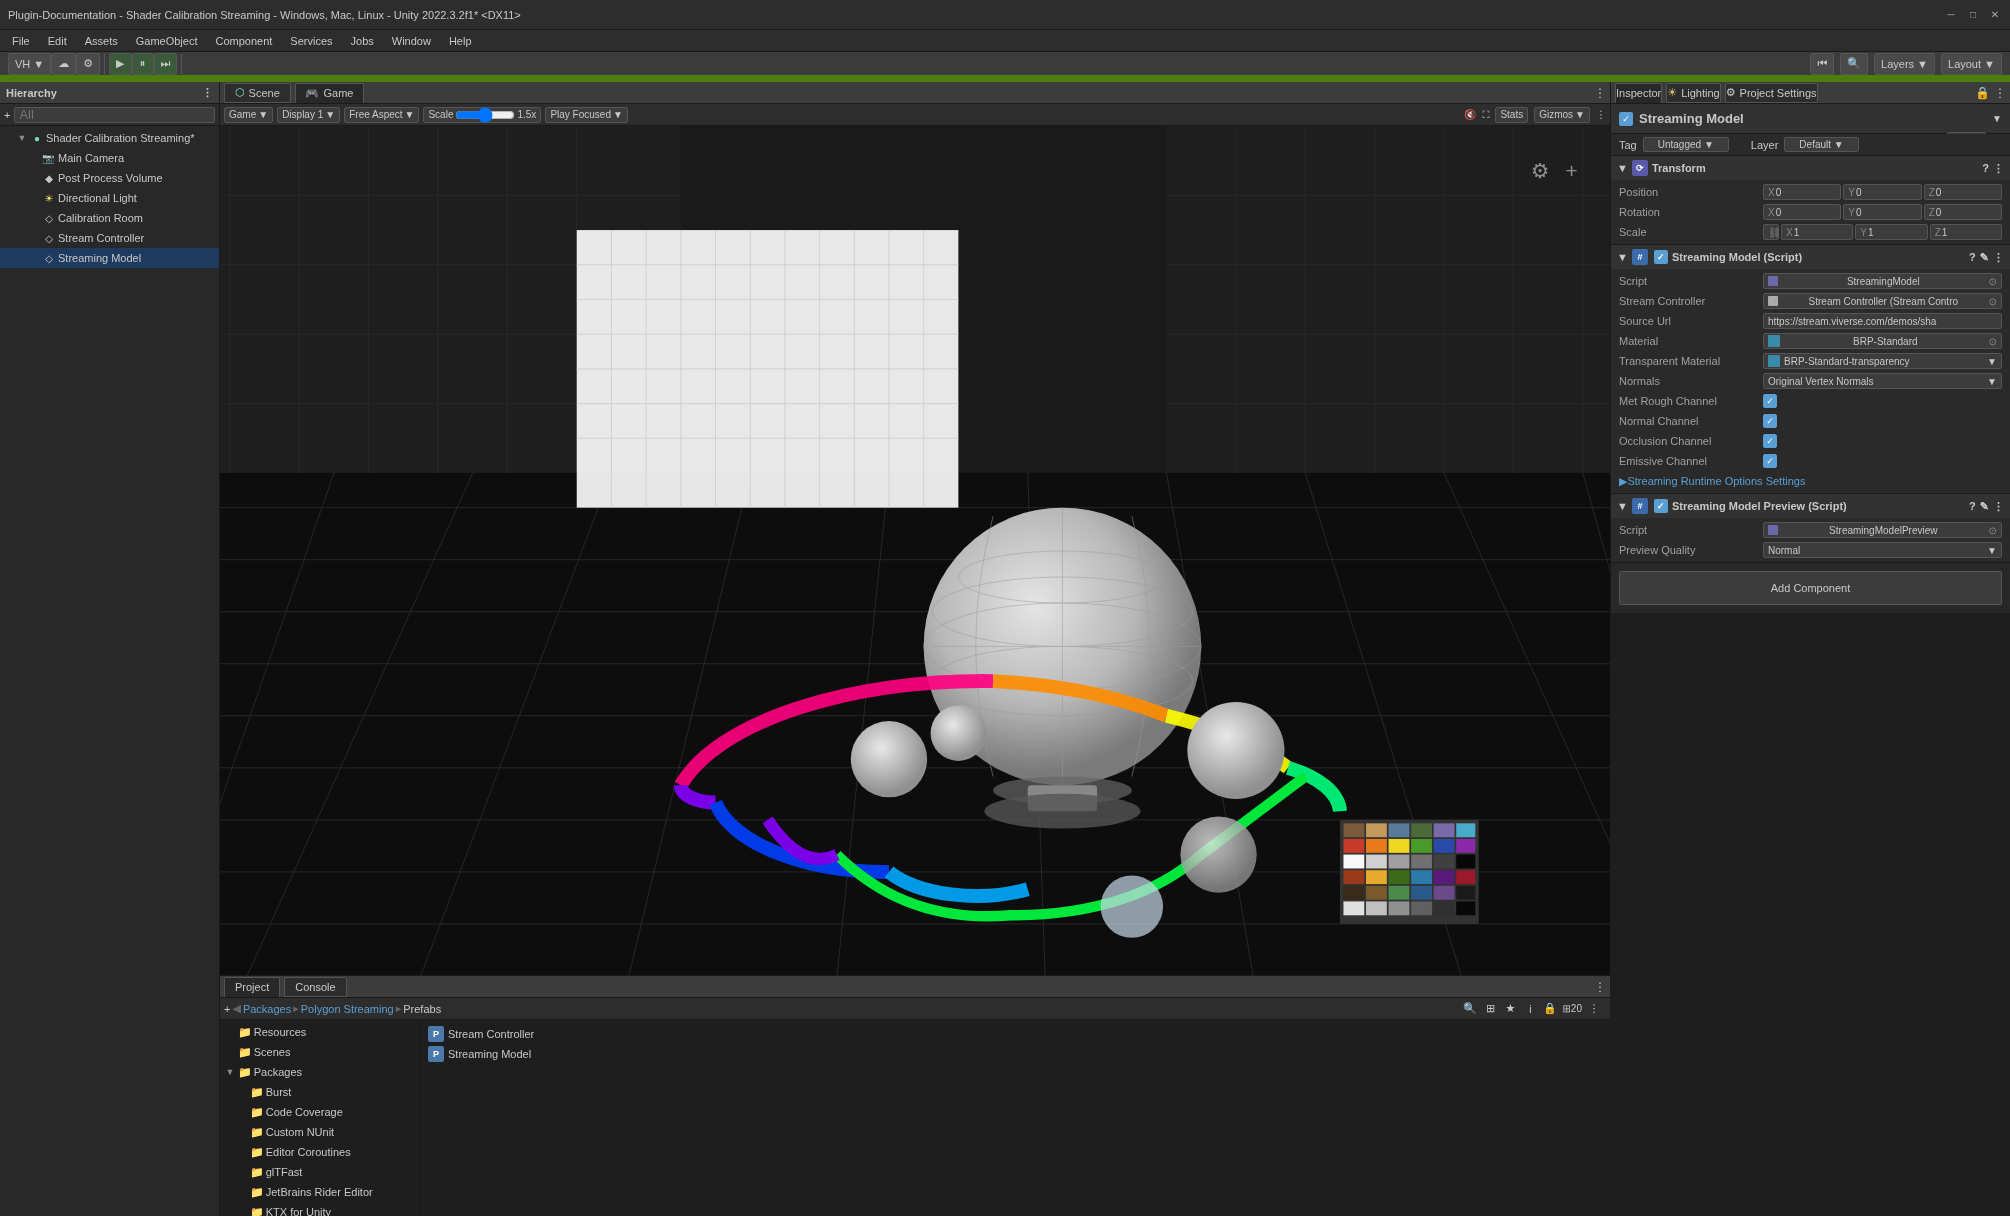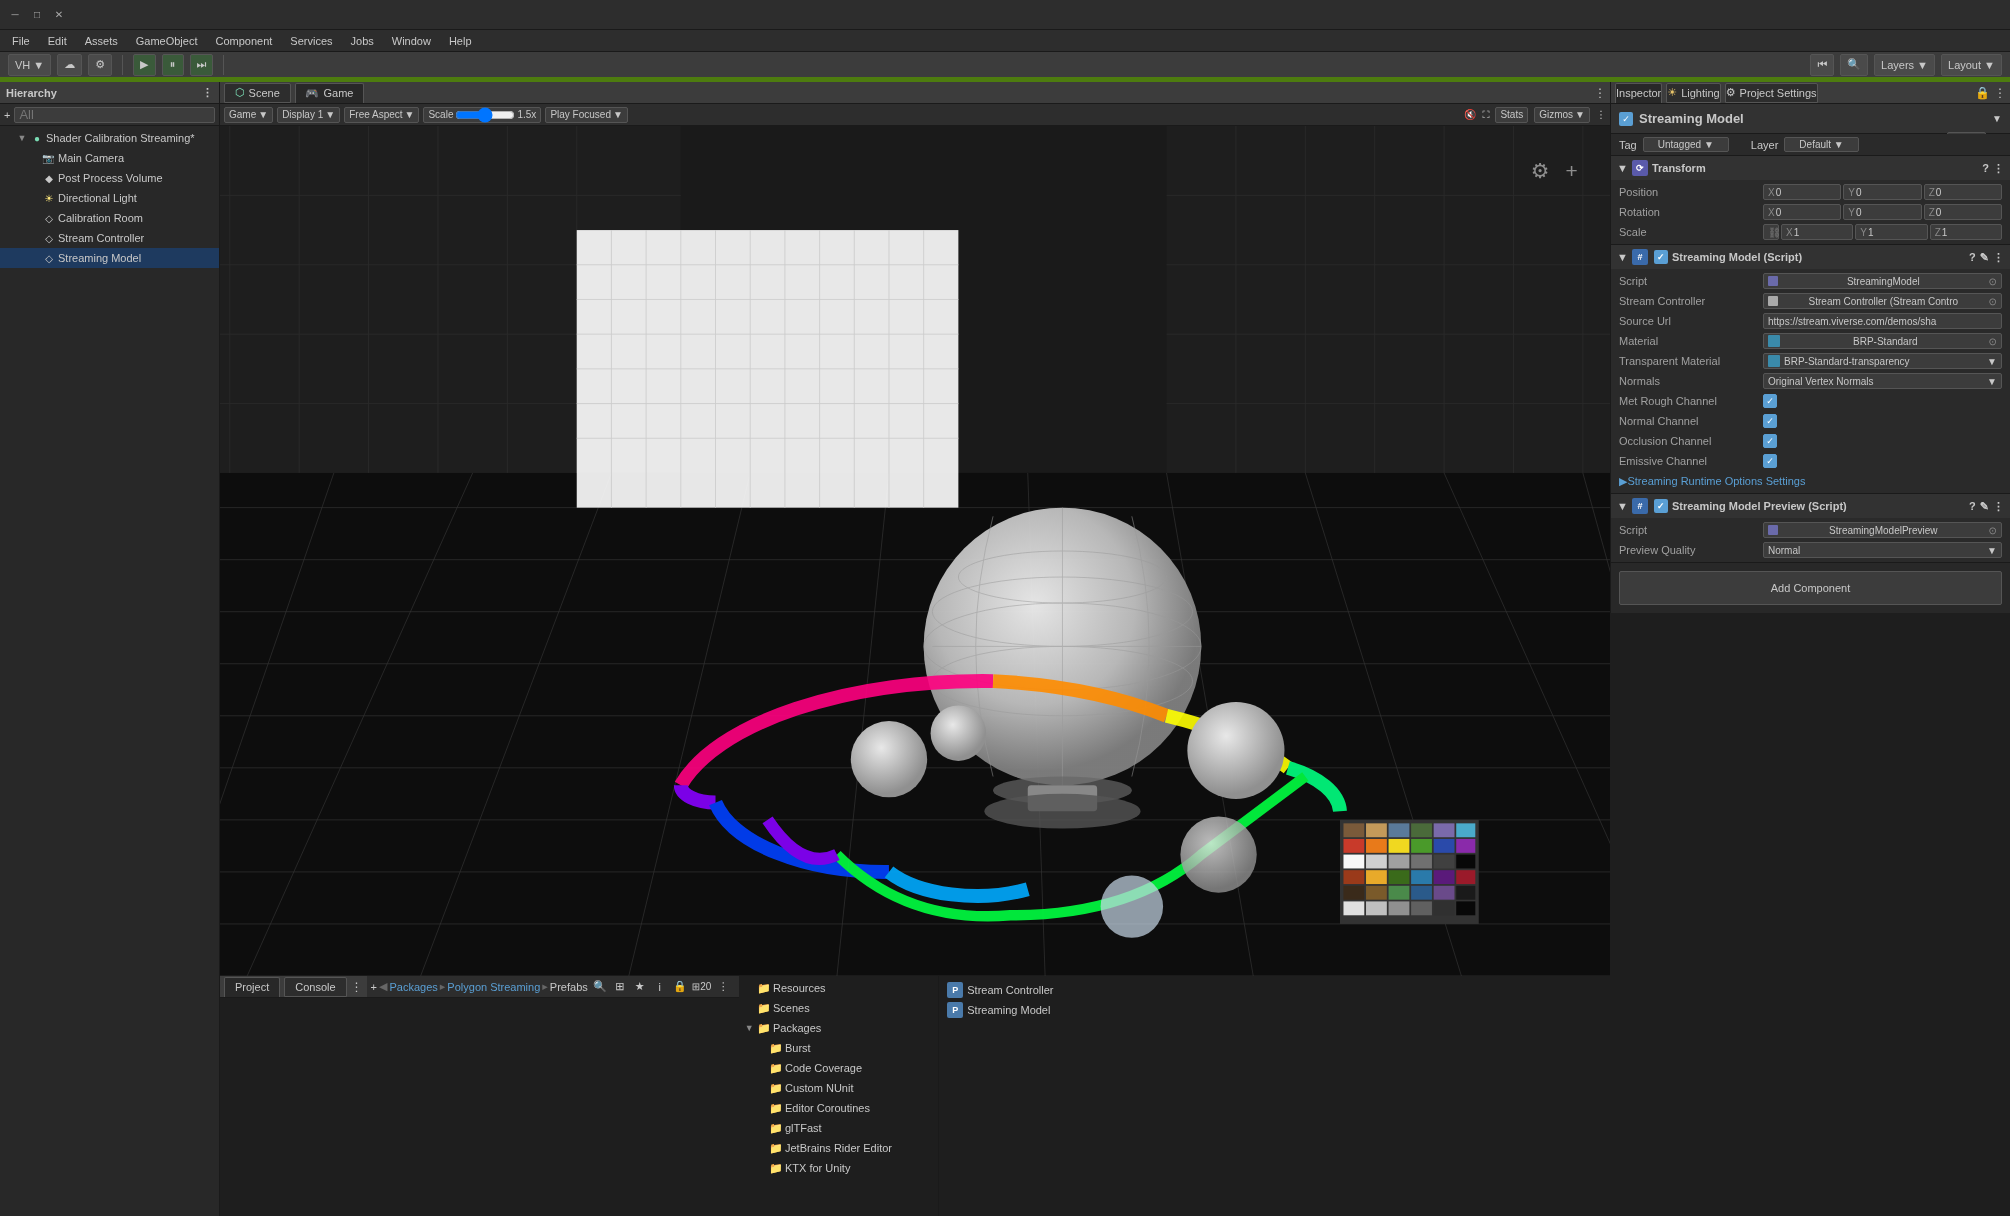--- a/index.html
+++ b/index.html
@@ -49,22 +49,22 @@
       border-radius: 2px;
     }
 
     
     #toolbar {
       height: 30px;
       background: #3c3c3c;
       display: flex;
       align-items: center;
       padding: 0 8px;
-      border-bottom: 5px solid #4d7c0f;
-      gap: 6px;
+      border-bottom: 7px solid #4d7c0f;
+      gap: 0;
     }
     .toolbar-btn {
       height: 22px;
       min-width: 22px;
       background: #4a4a4a;
       border: 1px solid #555;
       border-radius: 2px;
       color: #c8c8c8;
       cursor: pointer;
       display: flex;
@@ -490,20 +490,21 @@
       color: #c8c8c8;
     }
 
     
     ::-webkit-scrollbar { width: 8px; height: 8px; }
     ::-webkit-scrollbar-track { background: #2a2a2a; }
     ::-webkit-scrollbar-thumb { background: #555; border-radius: 4px; }
 
     .bottom-panel-wrapper {
       display: flex;
+      flex-direction: column;
       height: 240px;
     }
 
     .icon-folder { color: #dcb67a; }
 
     .lighting-tab { color: #e8c46a; }
 
     #right-layout {
       display: flex;
       flex-direction: column;
@@ -540,20 +541,21 @@
       width: 16px; height: 16px;
       display: flex; align-items: center; justify-content: center;
       cursor: pointer;
       font-size: 11px;
     }
   </style>
 </head>
 <body>
 
 <div id="titlebar">
+  <span class="title">Plugin-Documentation - Shader Calibration Streaming - Windows, Mac, Linux - Unity 2022.3.2f1* &lt;DX11&gt;</span>
   <div class="win-controls">
     <span class="win-btn">─</span>
     <span class="win-btn">□</span>
     <span class="win-btn">✕</span>
   </div>
 </div>
 
 <div id="menubar">
   <span>File</span>
   <span>Edit</span>

